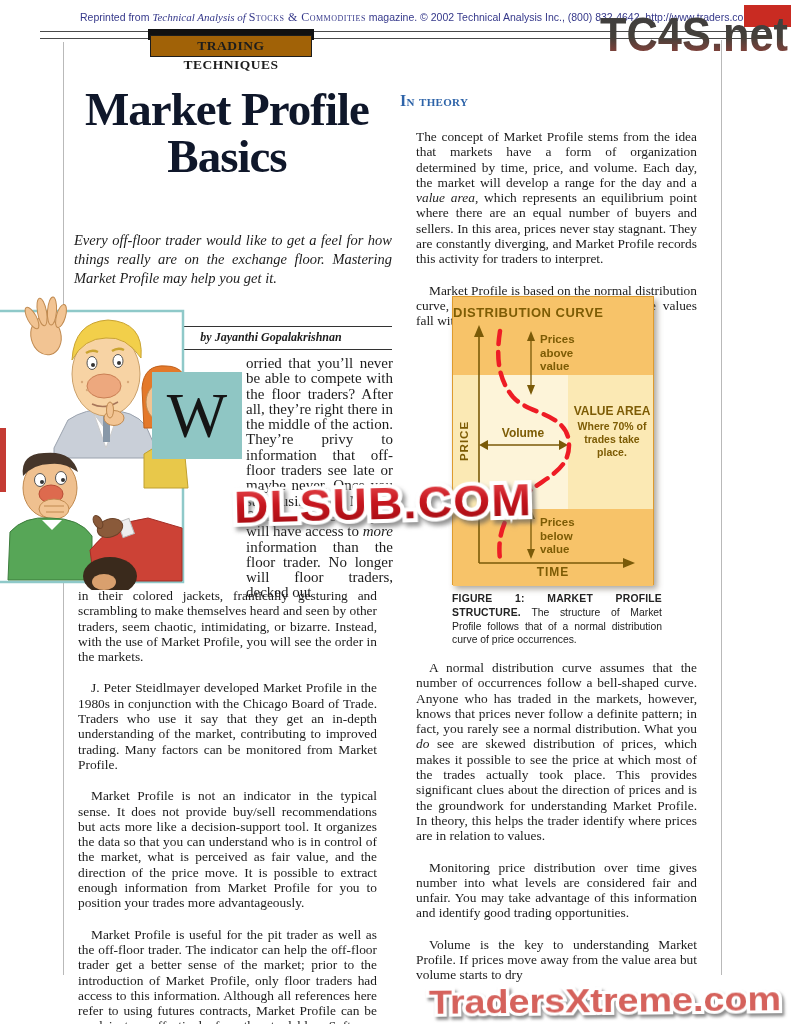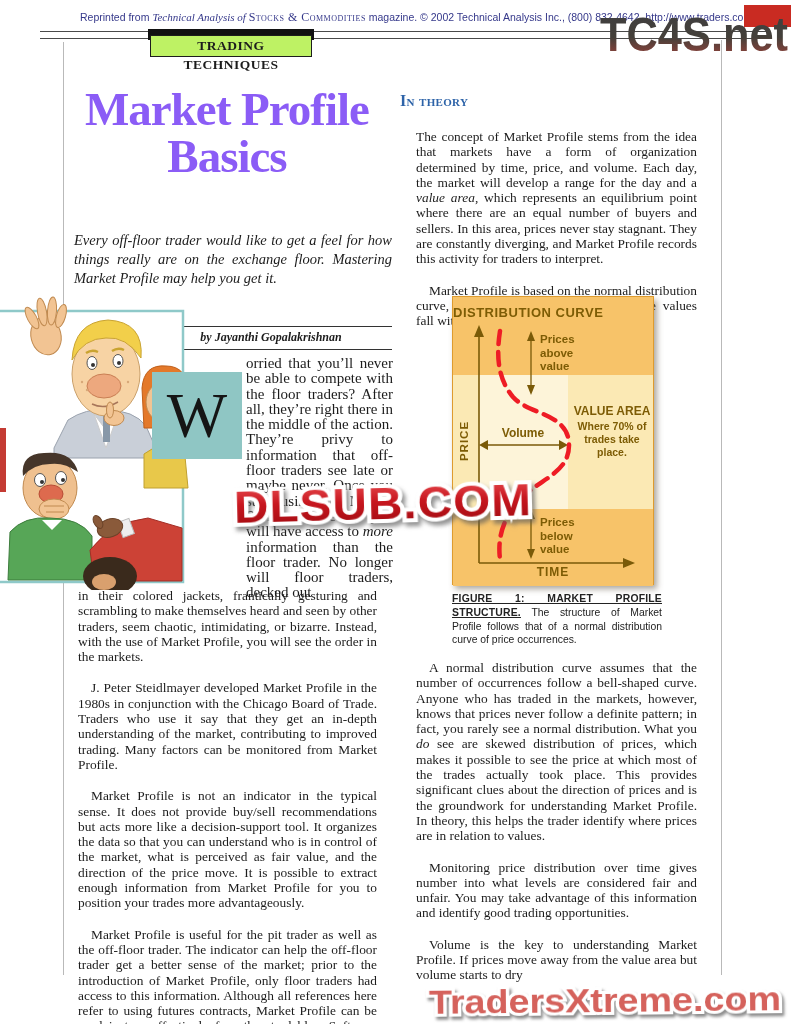--- a/index.html
+++ b/index.html
@@ -14,29 +14,29 @@
   
   .reprint {
     left:80px; top:10px; width:660px; text-align:center;
     font:10.5px "Liberation Sans", sans-serif; color:#35388a; white-space:nowrap;
   }
   .reprint .it  { font:italic 11px "Liberation Serif", serif; }
   .reprint .sc  { font:12px "Liberation Serif", serif; font-variant:small-caps; letter-spacing:.5px;margin-top:40px; }
   .hrule { height:1px; background:#4a4a4a; }
   .blackbar { left:148px; top:29px; width:166px; height:11px; background:#111; }
   .section-box {
-    left:150px; top:35px; width:162px; height:22px; background:#bef264;
+    left:150px; top:35px; width:162px; height:22px; background:#a16207;
     border:1.5px solid #1d1d1d; text-align:center; line-height:19px;
     font-weight:bold; font-size:13.5px; letter-spacing:.5px;
   }
   .vrule { width:1px; background:#b9b9b9; }
 
   
   .title { left:62px; top:86px; width:330px; text-align:center;
-    font-weight:bold; font-size:47px; line-height:47px; letter-spacing:-1px; color:#8b5cf6; }
+    font-weight:bold; font-size:47px; line-height:47px; letter-spacing:-1px; color:#0f172a; }
   .deck { left:74px; top:231px; width:318px; font-style:italic; font-size:14.5px; line-height:19px; text-align:justify; }
   .byline { left:150px; top:310px; width:242px; border-top:1px solid #333; border-bottom:1px solid #333;
     padding:3px 0 4px 0; text-align:center; font-weight:bold; font-style:italic; font-size:12px;margin-top:16px; }
 
   
   .body-txt { font-size:13.4px; line-height:15.3px; text-align:justify; }
   .body-txt p { margin:16px; }
   .body-txt p.ind { text-indent:13px; }
   .narrow { left:246px; top:356px; width:147px; font-size:15px; line-height:15.3px; text-align:justify; }
   .leftmain { left:62px; top:572px; width:331px; }
@@ -65,21 +65,21 @@
   .lbl-above { top:36px; left:87px; width:56px; font-size:11.5px; line-height:13.5px; }
   .lbl-below { top:219px; left:87px; width:56px; font-size:11.5px; line-height:13.5px; }
   .lbl-volume { top:129px; left:30px; width:80px; text-align:center; font-size:12px; }
   .lbl-va-title { top:107px; left:116px; width:86px; text-align:center; font-size:12px; }
   .lbl-va-body  { top:123px; left:116px; width:86px; text-align:center; font-size:10.5px; line-height:13px; }
   .lbl-price { top:138px; left:-19px; width:60px; text-align:center; font-size:11.5px; letter-spacing:1px;
     transform:rotate(-90deg); }
   .lbl-time { top:268px; left:45px; width:110px; text-align:center; font-size:12px; letter-spacing:1px; }
   .caption { left:452px; top:592px; width:210px; font-family:"Liberation Sans", sans-serif;
     font-size:10.4px; line-height:13.8px; text-align:justify; color:#222; }
-  .caption b { letter-spacing:.2px;text-decoration:underline; }
+  .caption b { letter-spacing:.2px; }
 
   
   .wm { pointer-events:none; }
   .wm-dlsub { left:226px; top:470px; transform:rotate(-1.5deg); }
   .wm-tc4s { left:598px; top:2px; }
   .wm-tx { left:420px; top:978px; transform:rotate(-.6deg); }
 </style>
 </head>
 <body>
 

